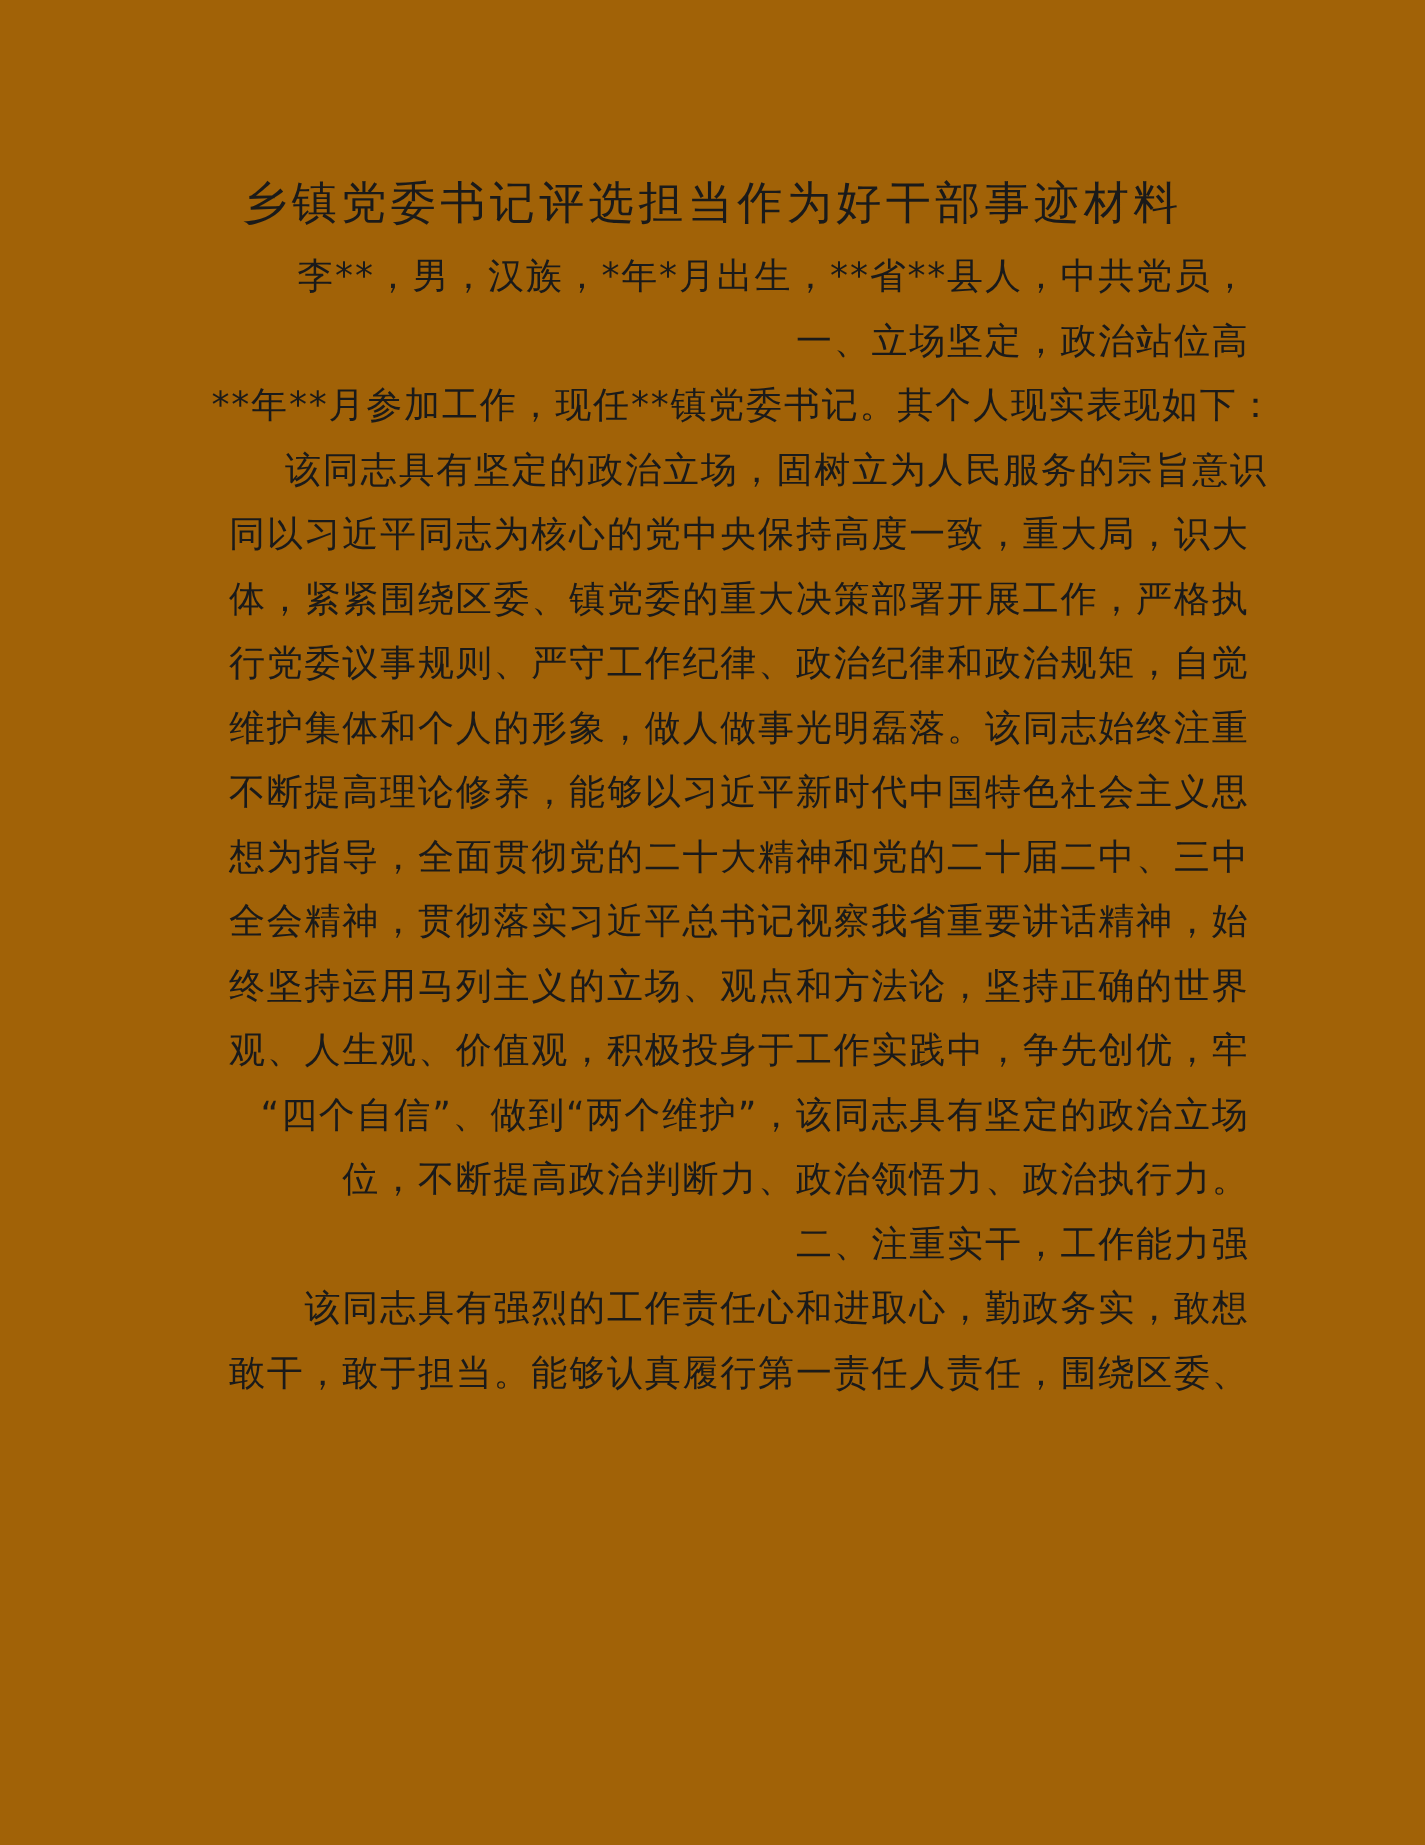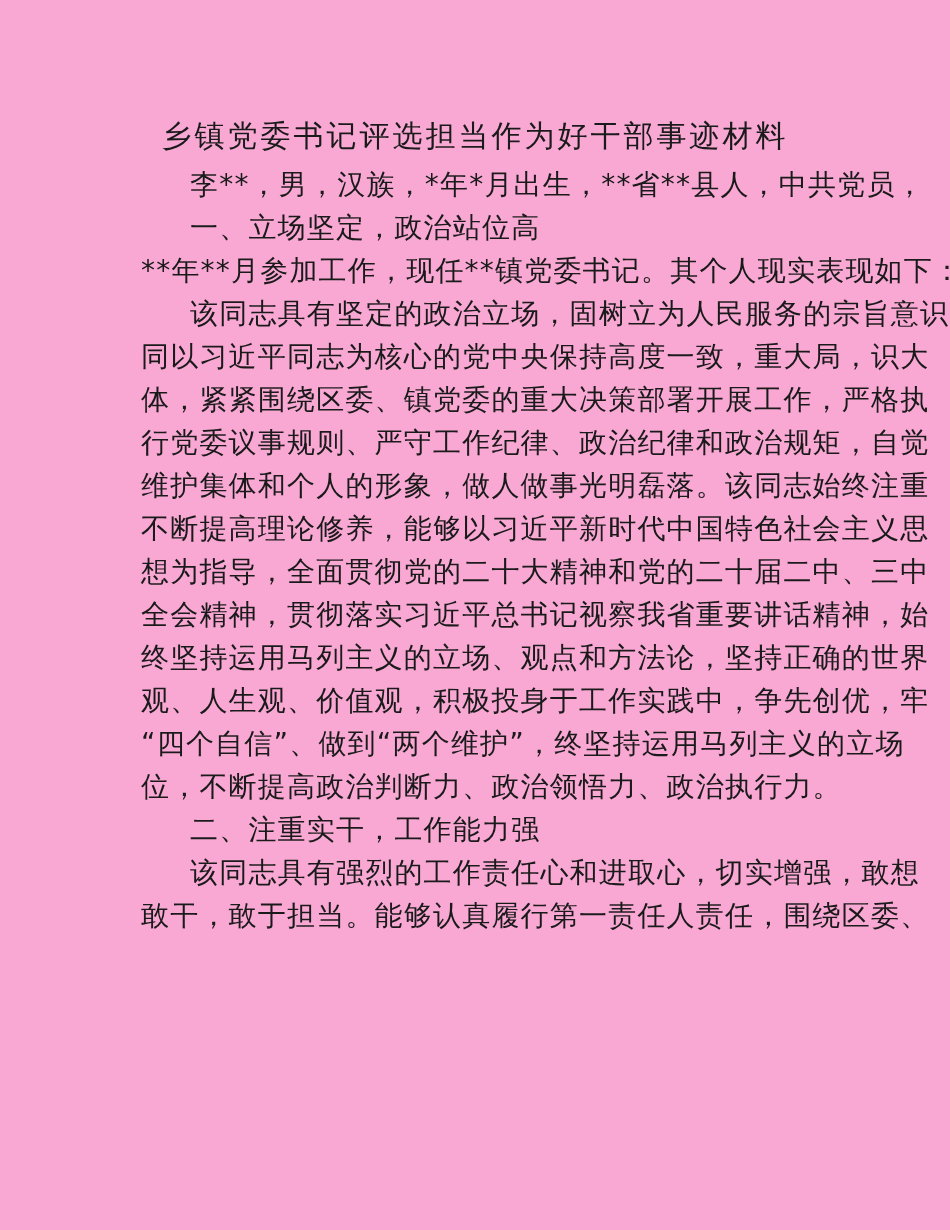--- a/index.html
+++ b/index.html
@@ -14,21 +14,21 @@
       overflow: hidden;
       font-family: "DejaVu Sans", "Liberation Sans", sans-serif;
       color: #1a1a1a;
     }
     .page {
       position: absolute;
       left: 0;
       top: 0;
       width: 950px;
       height: 1230px;
-      background: #f9a8d4;
+      background: #a16207;
     }
     .title {
       position: absolute;
       top: 112px;
       left: 0;
       width: 950px;
       text-align: center;
       font-size: 30px;
       line-height: 48px;
       letter-spacing: 3px;
@@ -38,23 +38,24 @@
     .body-text {
       position: absolute;
       left: 141px;
       top: 163px;
       width: 692px;
     }
     .line {
       display: block;
       height: 43px;
       line-height: 43px;
-      font-size: 28px;
+      font-size: 24px;
       white-space: nowrap;
       letter-spacing: 1.2px;
+      text-align: right;
     }
     .indent { padding-left: 49px; }
     .heading { }
   </style>
 </head>
 <body>
 
 <div class="page">
   <h1 class="title">乡镇党委书记评选担当作为好干部事迹材料</h1>
 
@@ -65,19 +66,19 @@
     <span class="line indent">该同志具有坚定的政治立场，固树立为人民服务的宗旨意识</span>
     <span class="line">同以习近平同志为核心的党中央保持高度一致，重大局，识大</span>
     <span class="line">体，紧紧围绕区委、镇党委的重大决策部署开展工作，严格执</span>
     <span class="line">行党委议事规则、严守工作纪律、政治纪律和政治规矩，自觉</span>
     <span class="line">维护集体和个人的形象，做人做事光明磊落。该同志始终注重</span>
     <span class="line">不断提高理论修养，能够以习近平新时代中国特色社会主义思</span>
     <span class="line">想为指导，全面贯彻党的二十大精神和党的二十届二中、三中</span>
     <span class="line">全会精神，贯彻落实习近平总书记视察我省重要讲话精神，始</span>
     <span class="line">终坚持运用马列主义的立场、观点和方法论，坚持正确的世界</span>
     <span class="line">观、人生观、价值观，积极投身于工作实践中，争先创优，牢</span>
-    <span class="line">“四个自信”、做到“两个维护”，终坚持运用马列主义的立场</span>
+    <span class="line">“四个自信”、做到“两个维护”，该同志具有坚定的政治立场</span>
     <span class="line">位，不断提高政治判断力、政治领悟力、政治执行力。</span>
     <span class="line indent heading">二、注重实干，工作能力强</span>
-    <span class="line indent">该同志具有强烈的工作责任心和进取心，切实增强，敢想</span>
+    <span class="line indent">该同志具有强烈的工作责任心和进取心，勤政务实，敢想</span>
     <span class="line">敢干，敢于担当。能够认真履行第一责任人责任，围绕区委、</span>
   </div>
 </div>
 
 </body></html>

